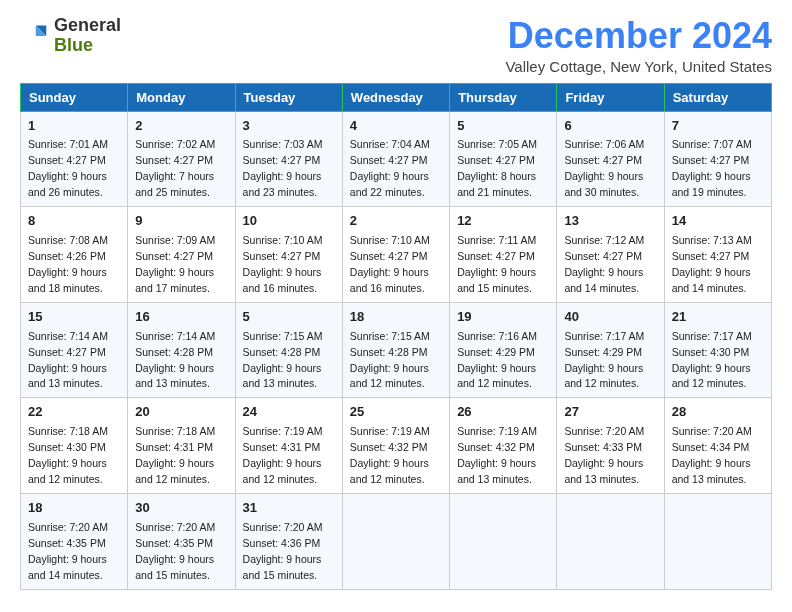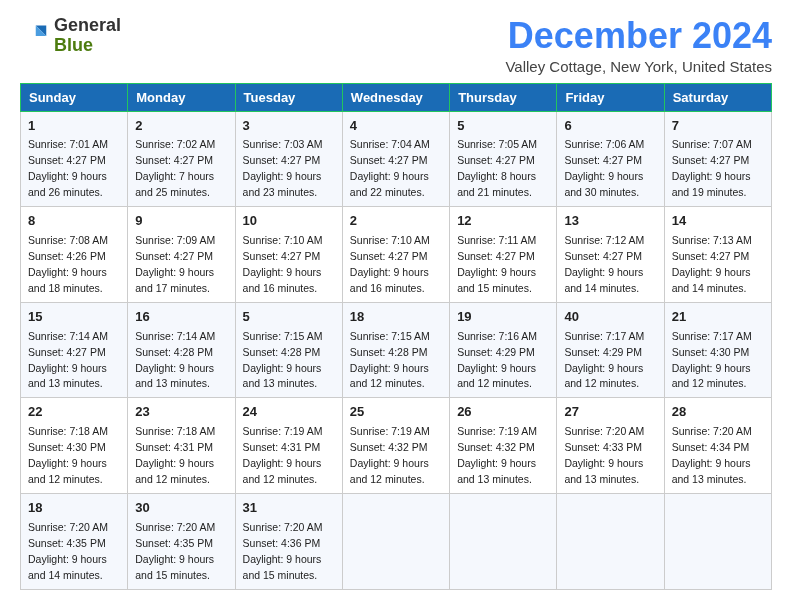--- a/index.html
+++ b/index.html
@@ -145,21 +145,21 @@
         <td><span class="day-num">15</span><span class="day-detail">Sunrise: 7:14 AM</span><br><span class="day-detail">Sunset: 4:27 PM</span><br><span class="day-detail">Daylight: 9 hours and 13 minutes.</span></td>
         <td><span class="day-num">16</span><span class="day-detail">Sunrise: 7:14 AM</span><br><span class="day-detail">Sunset: 4:28 PM</span><br><span class="day-detail">Daylight: 9 hours and 13 minutes.</span></td>
         <td><span class="day-num">5</span><span class="day-detail">Sunrise: 7:15 AM</span><br><span class="day-detail">Sunset: 4:28 PM</span><br><span class="day-detail">Daylight: 9 hours and 13 minutes.</span></td>
         <td><span class="day-num">18</span><span class="day-detail">Sunrise: 7:15 AM</span><br><span class="day-detail">Sunset: 4:28 PM</span><br><span class="day-detail">Daylight: 9 hours and 12 minutes.</span></td>
         <td><span class="day-num">19</span><span class="day-detail">Sunrise: 7:16 AM</span><br><span class="day-detail">Sunset: 4:29 PM</span><br><span class="day-detail">Daylight: 9 hours and 12 minutes.</span></td>
         <td><span class="day-num">40</span><span class="day-detail">Sunrise: 7:17 AM</span><br><span class="day-detail">Sunset: 4:29 PM</span><br><span class="day-detail">Daylight: 9 hours and 12 minutes.</span></td>
         <td><span class="day-num">21</span><span class="day-detail">Sunrise: 7:17 AM</span><br><span class="day-detail">Sunset: 4:30 PM</span><br><span class="day-detail">Daylight: 9 hours and 12 minutes.</span></td>
       </tr>
       <tr>
         <td><span class="day-num">22</span><span class="day-detail">Sunrise: 7:18 AM</span><br><span class="day-detail">Sunset: 4:30 PM</span><br><span class="day-detail">Daylight: 9 hours and 12 minutes.</span></td>
-        <td><span class="day-num">23</span><span class="day-detail">Sunrise: 7:18 AM</span><br><span class="day-detail">Sunset: 4:31 PM</span><br><span class="day-detail">Daylight: 9 hours and 12 minutes.</span></td>
+        <td><span class="day-num">20</span><span class="day-detail">Sunrise: 7:18 AM</span><br><span class="day-detail">Sunset: 4:31 PM</span><br><span class="day-detail">Daylight: 9 hours and 12 minutes.</span></td>
         <td><span class="day-num">24</span><span class="day-detail">Sunrise: 7:19 AM</span><br><span class="day-detail">Sunset: 4:31 PM</span><br><span class="day-detail">Daylight: 9 hours and 12 minutes.</span></td>
         <td><span class="day-num">25</span><span class="day-detail">Sunrise: 7:19 AM</span><br><span class="day-detail">Sunset: 4:32 PM</span><br><span class="day-detail">Daylight: 9 hours and 12 minutes.</span></td>
         <td><span class="day-num">26</span><span class="day-detail">Sunrise: 7:19 AM</span><br><span class="day-detail">Sunset: 4:32 PM</span><br><span class="day-detail">Daylight: 9 hours and 13 minutes.</span></td>
         <td><span class="day-num">27</span><span class="day-detail">Sunrise: 7:20 AM</span><br><span class="day-detail">Sunset: 4:33 PM</span><br><span class="day-detail">Daylight: 9 hours and 13 minutes.</span></td>
         <td><span class="day-num">28</span><span class="day-detail">Sunrise: 7:20 AM</span><br><span class="day-detail">Sunset: 4:34 PM</span><br><span class="day-detail">Daylight: 9 hours and 13 minutes.</span></td>
       </tr>
       <tr>
         <td><span class="day-num">18</span><span class="day-detail">Sunrise: 7:20 AM</span><br><span class="day-detail">Sunset: 4:35 PM</span><br><span class="day-detail">Daylight: 9 hours and 14 minutes.</span></td>
         <td><span class="day-num">30</span><span class="day-detail">Sunrise: 7:20 AM</span><br><span class="day-detail">Sunset: 4:35 PM</span><br><span class="day-detail">Daylight: 9 hours and 15 minutes.</span></td>
         <td><span class="day-num">31</span><span class="day-detail">Sunrise: 7:20 AM</span><br><span class="day-detail">Sunset: 4:36 PM</span><br><span class="day-detail">Daylight: 9 hours and 15 minutes.</span></td>

